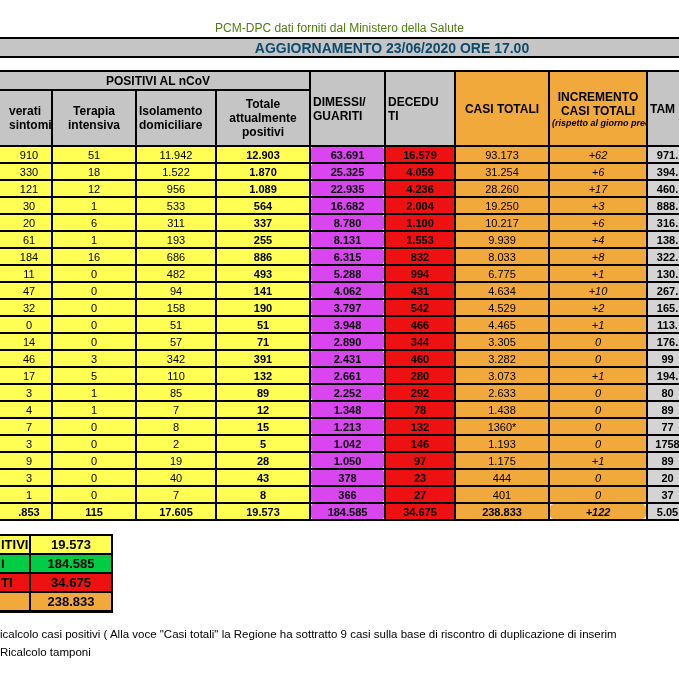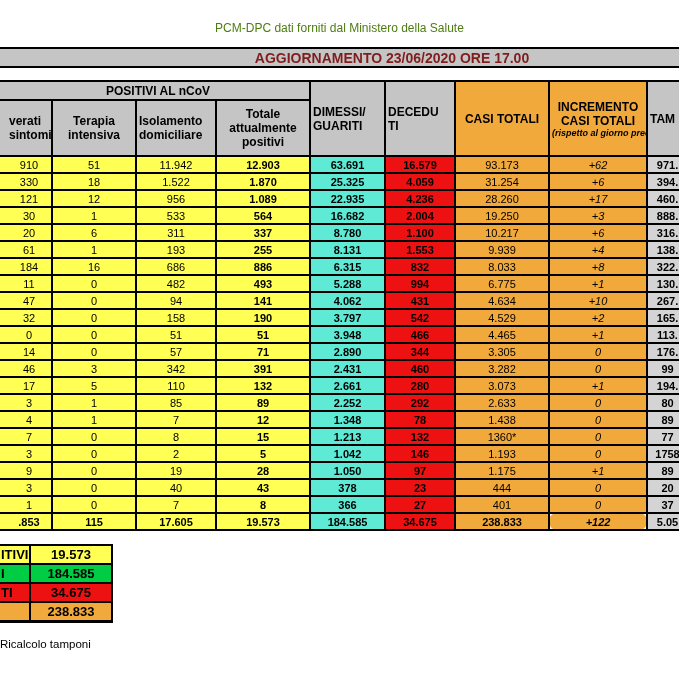--- a/index.html
+++ b/index.html
@@ -3,24 +3,24 @@
 <meta charset="utf-8">
 <style>
   * { box-sizing: border-box; }
   html,body { margin:0; padding:0; }
   body { font-family:"Liberation Sans", sans-serif; background:#fff; }
   #stage { position:relative; width:679px; height:679px; overflow:hidden; background:#fff; }
 
   .pcm-title { padding-top:21px; text-align:center; font-size:12px; color:#4d7c0f; }
 
   .banner {
-    margin-top:12px; height:21px; background:#c5c5c5;
+    margin-top:2px; height:21px; background:#c5c5c5;
     border-top:2px solid #000; border-bottom:2px solid #000;
     font-size:14px; font-weight:bold; text-align:center; line-height:18px;
-    padding-left:105px; color:#7f1d1d;
+    padding-left:105px; color:#0c4a6e;
   }
 
   table { border-collapse:collapse; table-layout:fixed; }
 
   
   #main-table { margin-top:12px; width:687px; }
   #main-table th, #main-table td {
     border:2px solid #000; padding:0 2px; overflow:hidden;
     font-size:11px; color:#000; white-space:nowrap;
   }
@@ -31,21 +31,21 @@
   .group-hdr { height:19px; text-align:center; font-weight:bold; }
   .col-hdr   { height:56px; text-align:center; font-weight:bold; line-height:14px; vertical-align:middle; }
   .col-hdr.left { text-align:left; padding-left:4px; }
   .hdr-orange { background:#f1a93c !important; }
   .hdr-sub { font-size:9px; font-style:italic; font-weight:bold; line-height:10px; }
 
   #main-table td { height:17px; text-align:center; }
   td.c1 { background:#ffff54; text-align:left; }
   td.c2, td.c3 { background:#ffff54; }
   td.c4 { background:#ffff54; font-weight:bold; }
-  td.c5 { background:#5eead4; font-weight:bold; }
+  td.c5 { background:#d946ef; font-weight:bold;border-radius:6px; }
   td.c6 { background:#ed1111; font-weight:bold; }
   td.c7 { background:#f1a93c; font-weight:normal; }
   td.c8 { background:#f1a93c; font-style:italic; }
   td.c9 { background:#d4d4d4; font-weight:bold; }
   tr.total-row td { font-weight:bold; border-top:2px solid #000; }
   tr.total-row td.c8 { font-style:italic;border-radius:8px; }
 
   
   #summary-table { margin-top:13px; width:112px; }
   #summary-table td {
@@ -360,16 +360,17 @@
           <td class="s-value bg-red">34.675</td>
         </tr>
         <tr>
           <td class="s-label bg-orange"></td>
           <td class="s-value bg-orange">238.833</td>
         </tr>
       </tbody>
   </table>
 
   <div class="footnotes">
+    <div>icalcolo casi positivi ( Alla voce "Casi totali" la Regione ha  sottratto 9 casi sulla base di riscontro di duplicazione di inserim</div>
     <div>Ricalcolo tamponi</div>
   </div>
 
 </div>
 
 </body></html>

